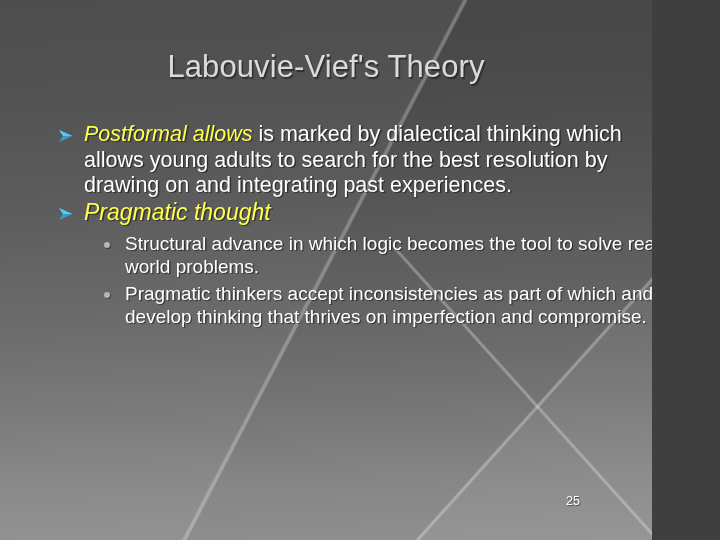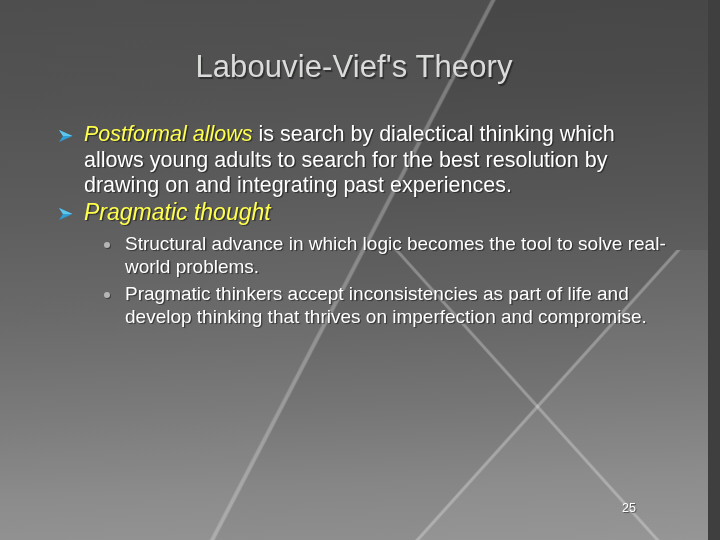--- a/index.html
+++ b/index.html
@@ -5,21 +5,21 @@
 <style>
   html, body {
     margin: 0;
     padding: 0;
     background: #3f3f3f;
   }
 
   
   .slide {
     position: relative;
-    width: 708px;
+    width: 652px;
     height: 540px;
     overflow: hidden;
     font-family: "Liberation Sans", sans-serif;
     
     background:
       linear-gradient(178deg,
         #464646 0%,
         #4b4b4b 18%,
         #565656 38%,
         #636363 56%,
@@ -156,21 +156,21 @@
     font-size: 19px;
     line-height: 23px;
     color: #ffffff;
     text-shadow: 1.3px 1.3px 0.8px rgba(0,0,0,0.48);
   }
 
   
   .slide-number {
     position: absolute;
     right: 72px;
-    bottom: 25px;
+    bottom: 32px;
     font-size: 12.5px;
     line-height: 14px;
     color: #ffffff;
     text-shadow: 1px 1px 0.8px rgba(0,0,0,0.45);
   }
 </style>
 </head>
 <body>
 
 <div class="slide">
@@ -184,21 +184,21 @@
   <div class="body-area">
 
     <div class="bullet-l1">
       <span class="arrow-marker">
         <svg width="16" height="14" viewBox="0 0 16 14" aria-hidden="true">
           <path d="M1 1 L14.5 7 L1 13 L5 7 Z" fill="#2f9fd8"></path>
           <path d="M1 1 L14.5 7 L5 7 Z" fill="#5fc6ee"></path>
         </svg>
       </span>
       <div class="l1-text">
-        <span class="em-yellow">Postformal allows</span><span class="reg"> is search by </span><span class="em-white">dialectical thinking</span><span class="reg"> which allows young adults to search for the best resolution by drawing on and integrating past experiences.</span>
+        <span class="em-yellow">Postformal allows</span><span class="reg"> is marked by </span><span class="em-white">dialectical thinking</span><span class="reg"> which allows young adults to search for the best resolution by drawing on and integrating past experiences.</span>
       </div>
     </div>
 
     <div class="bullet-l1">
       <span class="arrow-marker">
         <svg width="16" height="14" viewBox="0 0 16 14" aria-hidden="true">
           <path d="M1 1 L14.5 7 L1 13 L5 7 Z" fill="#2f9fd8"></path>
           <path d="M1 1 L14.5 7 L5 7 Z" fill="#5fc6ee"></path>
         </svg>
       </span>
@@ -211,21 +211,21 @@
         <span class="dot-marker">
           <span class="dot"></span>
         </span>
         <div class="l2-text">Structural advance in which logic becomes the tool to solve real-world problems.</div>
       </div>
 
       <div class="bullet-l2">
         <span class="dot-marker">
           <span class="dot"></span>
         </span>
-        <div class="l2-text">Pragmatic thinkers accept inconsistencies as part of life and develop thinking that thrives on imperfection and compromise.</div>
+        <div class="l2-text">Pragmatic thinkers accept inconsistencies as part of which and develop thinking that thrives on imperfection and compromise.</div>
       </div>
 
     </div>
   </div>
 
   <div class="slide-number">25</div>
 
 </div>
 
 </body></html>

